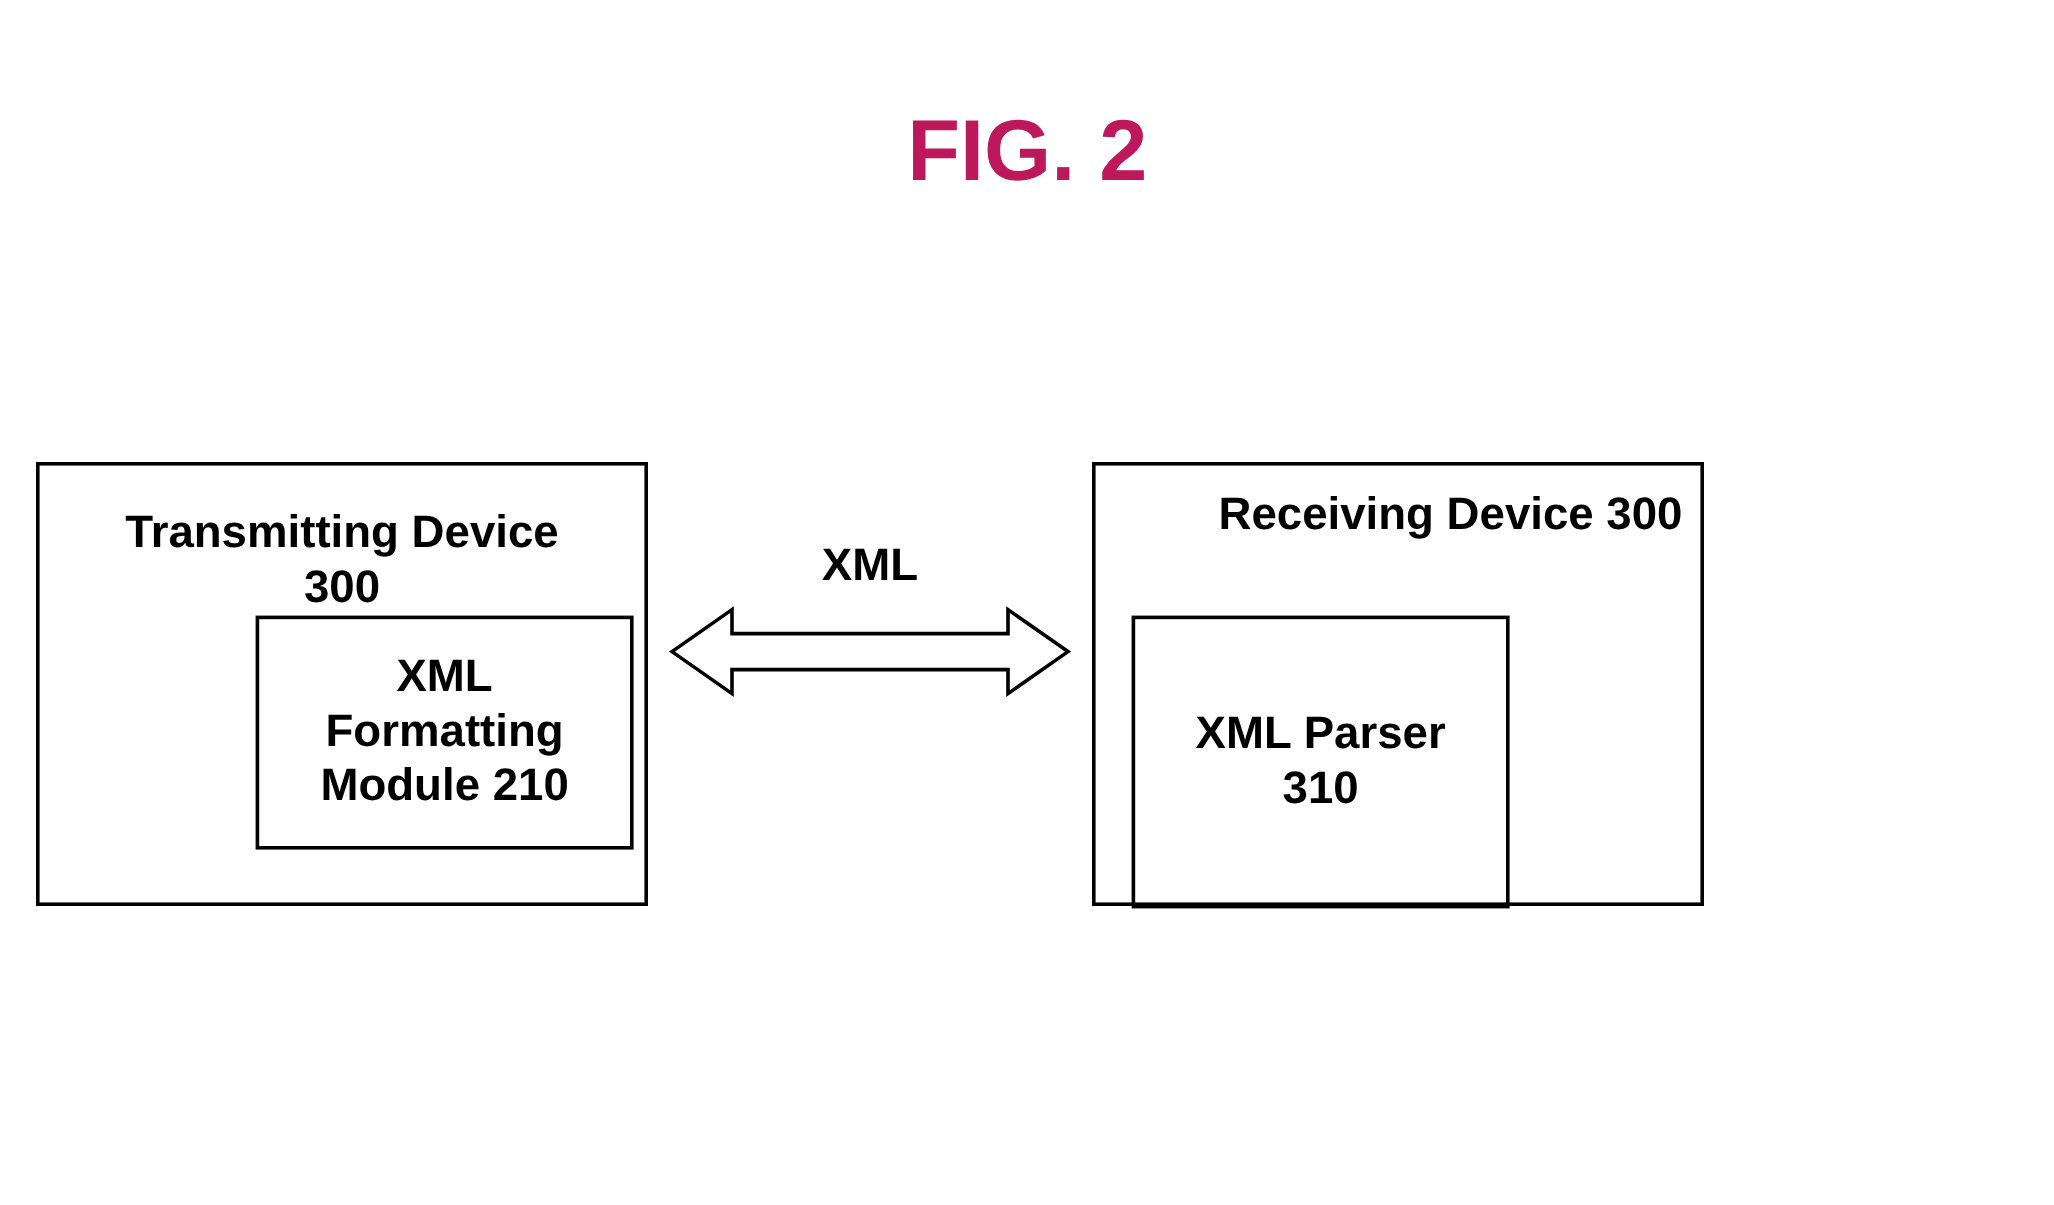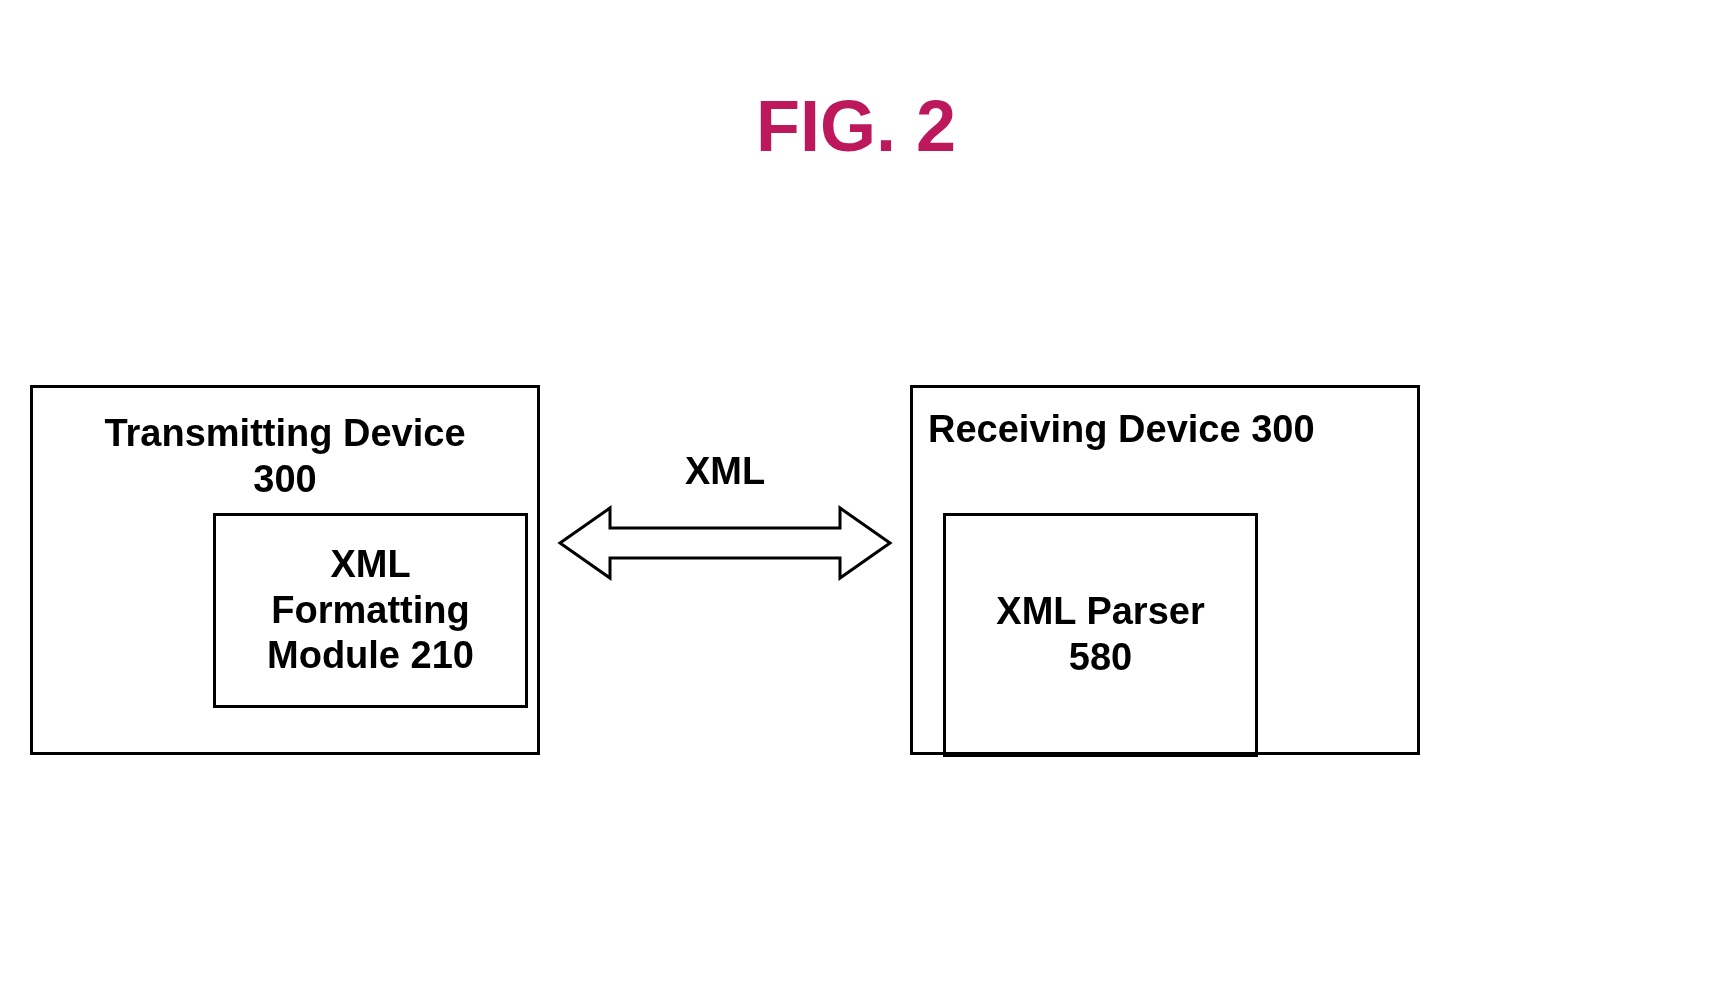--- a/index.html
+++ b/index.html
@@ -34,21 +34,21 @@
       height: 370px;
       border: 3px solid #000;
       padding: 15px;
     }
     
     .box-left-title {
       font-size: 38px;
       font-weight: bold;
       text-align: center;
       line-height: 1.2;
-      margin-top: 8px;
+      margin-top: 19px;
     }
     
     .inner-box-left {
       position: absolute;
       top: 125px;
       left: 180px;
       width: 315px;
       height: 195px;
       border: 3px solid #000;
       display: flex;
@@ -69,21 +69,21 @@
       left: 910px;
       width: 510px;
       height: 370px;
       border: 3px solid #000;
       padding: 15px;
     }
     
     .box-right-title {
       font-size: 38px;
       font-weight: bold;
-      text-align: left;
+      text-align: right;
       margin-top: 5px;
     }
     
     .inner-box-right {
       position: absolute;
       top: 125px;
       left: 30px;
       width: 315px;
       height: 244px;
       border: 3px solid #000;
@@ -136,21 +136,21 @@
       <span>Module 210</span>
     </div>
   </div>
 </div>
 
 <div class="box-right">
   <div class="box-right-title">Receiving Device 300</div>
   <div class="inner-box-right">
     <div class="inner-box-right-text">
       <span>XML Parser</span><br>
-      <span>580</span>
+      <span>310</span>
     </div>
   </div>
 </div>
 
 <div class="arrow-container">
   <div class="arrow-label">XML</div>
   <svg class="arrow-svg" width="340" height="90" viewBox="0 0 340 90">
     <path d="M 5 45 L 55 10 L 55 30 L 285 30 L 285 10 L 335 45 L 285 80 L 285 60 L 55 60 L 55 80 Z" fill="none" stroke="#000" stroke-width="3"></path>
   </svg>
 </div>

